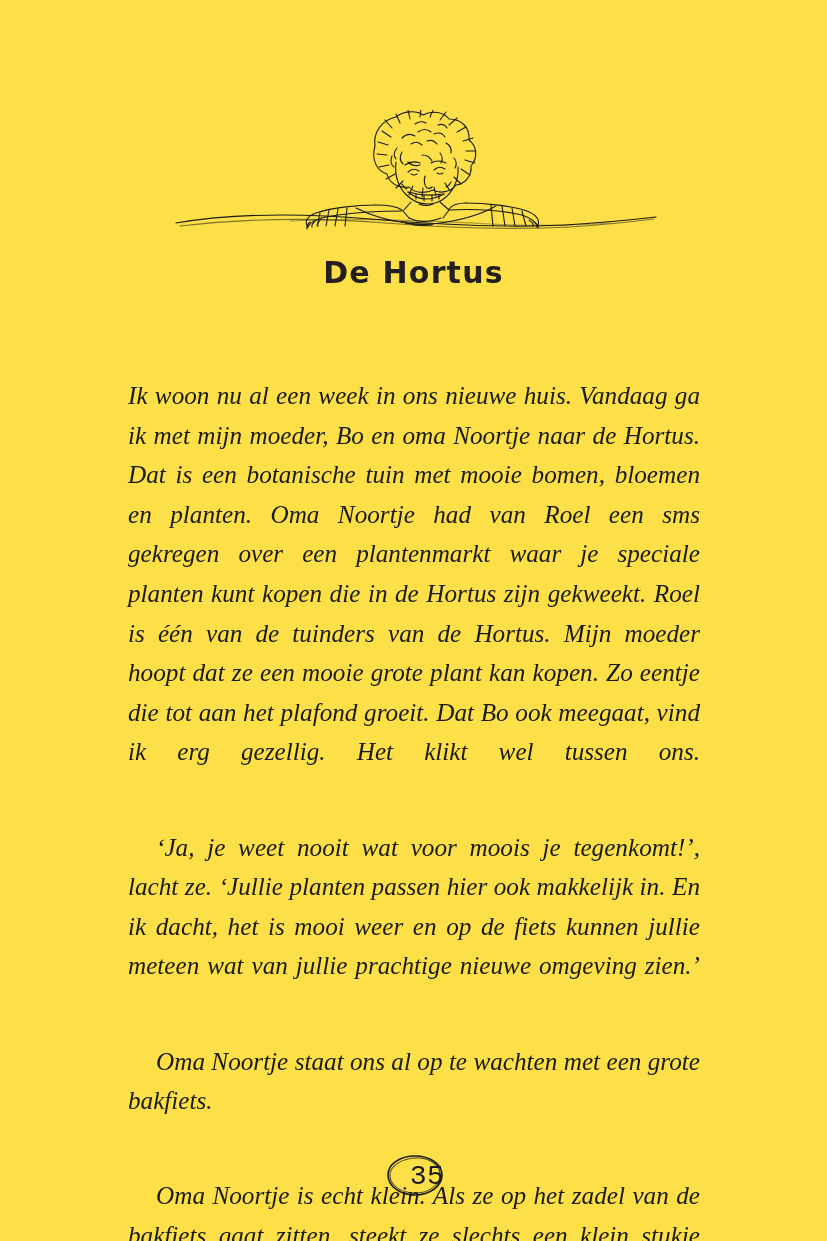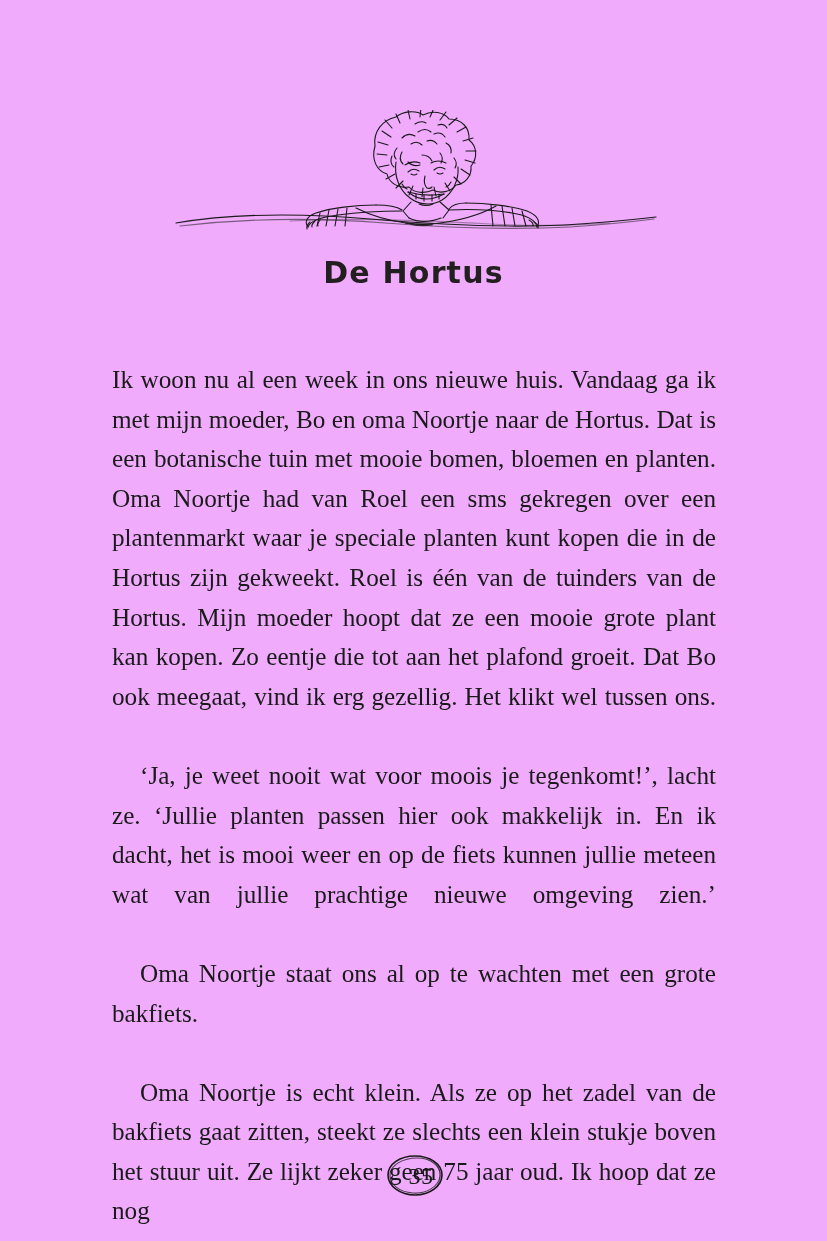--- a/index.html
+++ b/index.html
@@ -5,21 +5,21 @@
 <style>
   html, body {
     margin: 0;
     padding: 0;
     background: #ffffff;
   }
   .page {
     position: relative;
     width: 827px;
     height: 1241px;
-    background: #f0abfc;
+    background: #fde047;
     overflow: hidden;
     font-family: "Liberation Serif", serif;
   }
 
   
   .chapter-illustration {
     position: absolute;
     left: 170px;
     top: 110px;
     width: 490px;
@@ -55,22 +55,23 @@
     font-family: "Liberation Serif", serif;
     font-size: 25.2px;
     line-height: 39.6px;
     color: #1a1a1a;
     text-align: justify;
     text-justify: inter-word;
     -webkit-hyphens: none;
     hyphens: none;
   }
   .body-text p {
-    margin: 0;
+    margin: 16px;
     text-indent: 0;
+    font-style: italic;
   }
   .body-text p.indented {
     text-indent: 28px;
   }
   
   .body-text p:after {
     content: "";
     display: inline-block;
     width: 100%;
   }
@@ -83,29 +84,29 @@
     width: 64px;
     height: 48px;
   }
   .page-number svg {
     display: block;
     width: 64px;
     height: 48px;
   }
   .page-number .num {
     position: absolute;
-    left: 6px;
+    left: 12px;
     top: 0;
     width: 64px;
     height: 48px;
     display: flex;
     align-items: center;
     justify-content: center;
-    font-family: Liberation Serif, serif;
-    font-size: 24px;
+    font-family: Liberation Mono, monospace;
+    font-size: 28px;
     color: #1a1a1a;
     letter-spacing: 0.5px;
   }
 </style>
 </head>
 <body>
 
 <div class="page">
 
   <div class="chapter-illustration">

